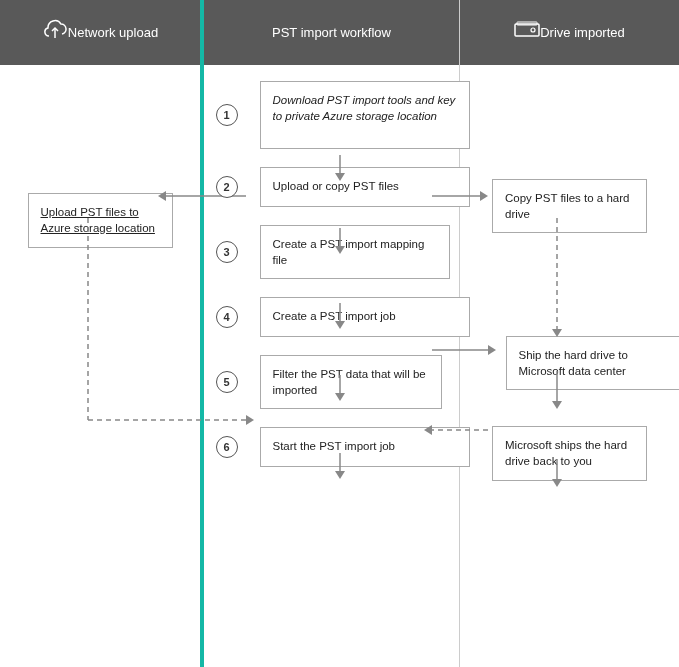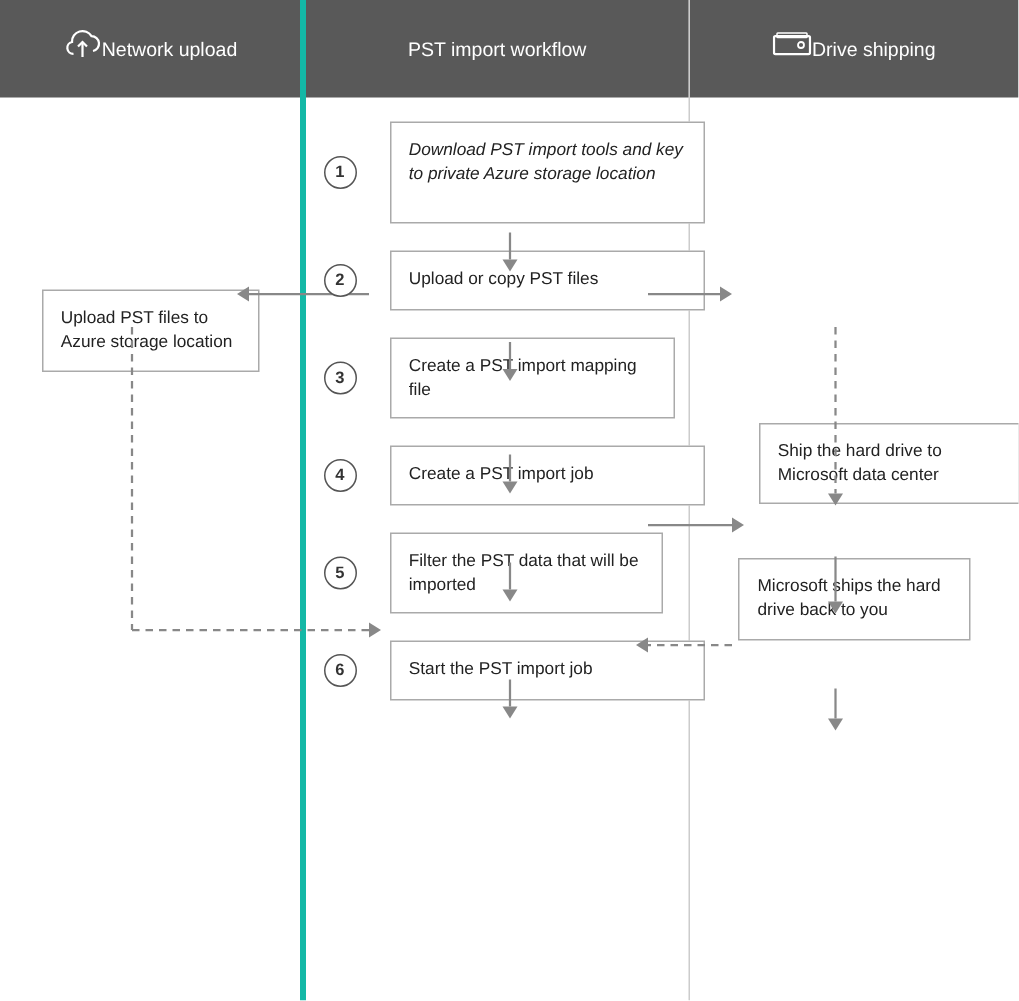--- a/index.html
+++ b/index.html
@@ -195,21 +195,21 @@
           <path d="M20 15a5 5 0 0 0-1-9.9A7 7 0 0 0 6 9a4 4 0 0 0 1 7.9" stroke="white" stroke-width="1.5" fill="none"></path>
           <polyline points="16,12 13,9 10,12" stroke="white" stroke-width="1.5" fill="none"></polyline>
           <line x1="13" y1="9" x2="13" y2="19" stroke="white" stroke-width="1.5"></line>
         </svg>
       </span>
       <span>Network upload</span>
     </div>
 
     <div class="spacer" style="height: 128px;"></div>
 
-    <div class="box side-box" style="width:145px; min-height:55px;">
+    <div class="box side-box" style="width:145px; min-height:55px;text-decoration:underline;">
       <span>Upload PST files to Azure storage location</span>
     </div>
 
   </div>
 
   <div class="col col-center">
     <div class="col-header" style="background:#595959;">
       <span>PST import workflow</span>
     </div>
 
@@ -274,26 +274,29 @@
   <div class="col col-right">
     <div class="col-header">
 
       <span class="header-icon">
         <svg width="26" height="18" viewBox="0 0 26 18" fill="none">
           <rect x="1" y="3" width="24" height="12" rx="1" stroke="white" stroke-width="1.5" fill="none"></rect>
           <rect x="3" y="1" width="20" height="3" rx="0.5" stroke="white" stroke-width="1" fill="none"></rect>
           <circle cx="19" cy="9" r="2" stroke="white" stroke-width="1.2" fill="none"></circle>
         </svg>
       </span>
-      <span>Drive shipping</span>
+      <span>Drive imported</span>
     </div>
 
     <div class="right-content">
 
       <div style="height: 114px;"></div>
+      <div class="box side-box" style="width:155px; min-height:42px;">
+        <span>Copy PST files to a hard drive</span>
+      </div>
 
       <div style="height: 103px;"></div>
 
       <div class="box side-box" style="width:174px; min-height:42px;margin-left:46px;">
         <span>Ship the hard drive to Microsoft data center</span>
       </div>
 
       <div style="height: 18px;"></div>
 
 

